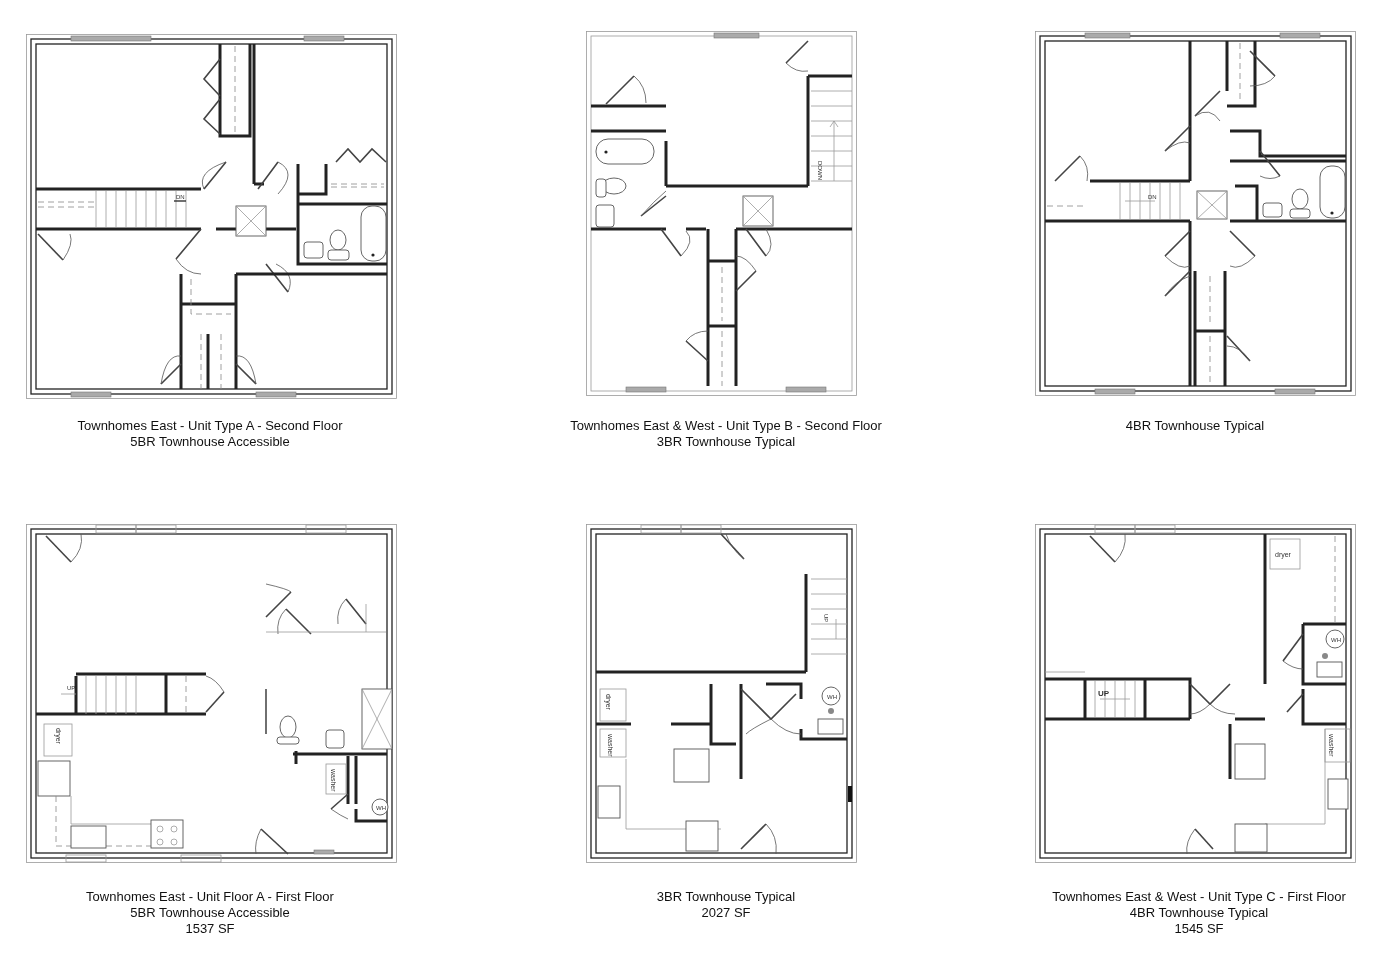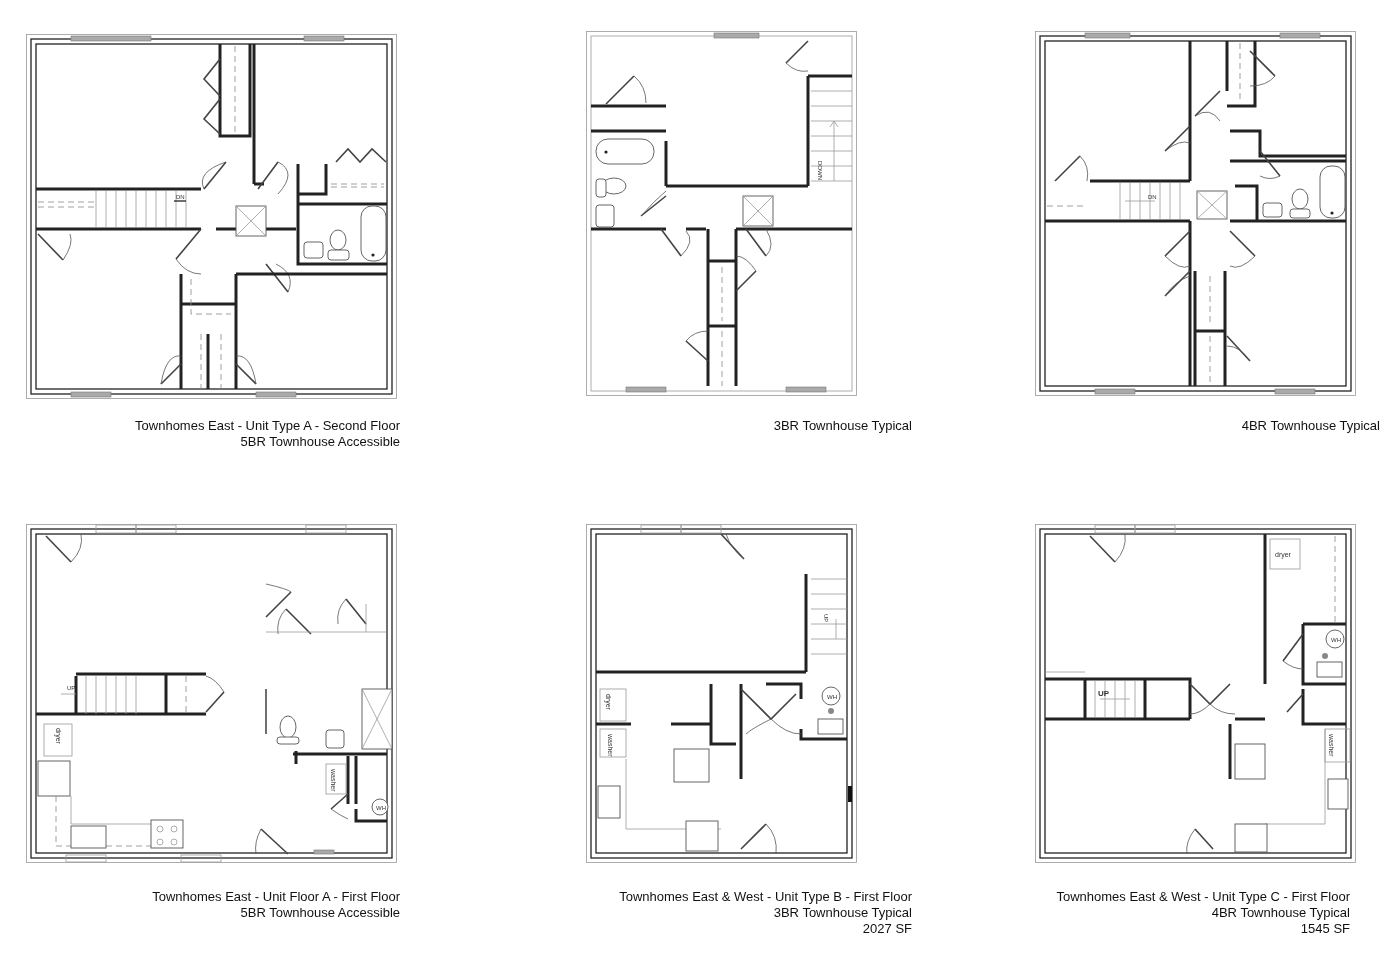--- a/index.html
+++ b/index.html
@@ -1,19 +1,19 @@
 <!DOCTYPE html>
 <html><head>
 <meta charset="utf-8">
 <style>
   html,body{margin:0;padding:0;background:#ffffff;}
   body{width:1400px;height:980px;position:relative;overflow:hidden;font-family:"Liberation Sans",sans-serif;color:#111;}
   .plan{position:absolute;}
   .plan svg{display:block;}
-  .caption{position:absolute;text-align:right;font-size:13px;line-height:16px;color:#111;}
+  .caption{position:absolute;text-align:center;font-size:13px;line-height:16px;color:#111;}
   .caption div{white-space:nowrap;}
   svg .w{stroke:#222;stroke-width:1.3;fill:none;}
   svg .wt{stroke:#222;stroke-width:3;fill:none;}
   svg .th{stroke:#999;stroke-width:0.8;fill:none;}
   svg .dash{stroke:#888;stroke-width:0.8;fill:none;stroke-dasharray:6 4;}
   svg .door{stroke:#444;stroke-width:1.6;fill:none;}
   svg .arc{stroke:#555;stroke-width:0.8;fill:none;}
   svg .win{fill:#aaa;stroke:#777;stroke-width:0.6;}
   svg .fx{stroke:#555;stroke-width:0.9;fill:#fff;}
   svg text{font-family:"Liberation Sans",sans-serif;fill:#333;}
@@ -110,20 +110,21 @@
     <path class="th" d="M157 165 L187 195 M187 165 L157 195"></path>
   </g>
   <path class="wt" d="M5 198 H80 M100 198 H120 M150 198 H266"></path>
   <path class="wt" d="M122 198 V355 M150 198 V355 M122 230 H150 M122 295 H150"></path>
   <path class="door" d="M80 165 L55 185 M75 198 L95 225 M160 198 L180 225 M150 260 L170 240 M122 330 L100 310"></path>
   <path class="arc" d="M55 185 Q68 170 80 160 M95 225 Q110 210 100 200 M180 225 Q190 215 180 198 M170 240 Q160 225 150 225 M100 310 Q108 300 122 300"></path>
   <path class="dash" d="M136 236 V290 M136 300 V355"></path>
 </svg>
 </div>
 <div class="caption" style="left:540px;top:418px;width:372px;">
+  <div>Townhomes East &amp; West - Unit Type B - Second Floor</div>
   <div>3BR Townhouse Typical</div>
 </div>
 
 <div class="plan" style="left:1035px;top:31px;">
 <svg width="322" height="366" viewBox="0 0 322 366">
   <rect class="th" x="0.5" y="0.5" width="320" height="364"></rect>
   <rect class="w" x="5" y="5" width="311" height="355"></rect>
   <rect class="w" x="10" y="10" width="301" height="345"></rect>
   <rect class="win" x="50" y="2" width="45" height="5"></rect>
   <rect class="win" x="245" y="2" width="40" height="5"></rect>
@@ -222,20 +223,21 @@
   <circle class="th" cx="134" cy="318" r="3"></circle>
       <circle class="th" cx="148" cy="318" r="3"></circle>
   <path class="door" d="M235 305 L262 330"></path>
   <path class="arc" d="M235 305 Q228 318 230 330"></path>
   <rect class="win" x="288" y="326" width="20" height="4"></rect>
 </svg>
 </div>
 <div class="caption" style="left:20px;top:889px;width:380px;">
   <div>Townhomes East - Unit Floor A - First Floor</div>
   <div>5BR Townhouse Accessible</div>
+  <div>1537 SF</div>
 </div>
 
 <div class="plan" style="left:586px;top:524px;">
 <svg width="272" height="340" viewBox="0 0 272 340">
   <rect class="th" x="0.5" y="0.5" width="270" height="338"></rect>
   <rect class="w" x="5" y="5" width="261" height="329"></rect>
   <rect class="w" x="10" y="10" width="251" height="319"></rect>
   <rect class="th" x="55" y="1" width="40" height="8"></rect>
   <rect class="th" x="95" y="1" width="40" height="8"></rect>
   <path class="door" d="M135 10 L158 35"></path>
@@ -267,21 +269,20 @@
 
   <rect class="fx" x="12" y="262" width="22" height="32"></rect>
   <path class="th" d="M40 235 V305 H135"></path>
   <rect class="fx" x="100" y="297" width="32" height="30"></rect>
   <path class="door" d="M155 325 L180 300"></path>
   <path class="arc" d="M180 300 Q192 312 190 330"></path>
   <rect x="262" y="262" width="4" height="16" fill="#111"></rect>
 </svg>
 </div>
 <div class="caption" style="left:540px;top:889px;width:372px;">
-  <div>Townhomes East &amp; West - Unit Type B - First Floor</div>
   <div>3BR Townhouse Typical</div>
   <div>2027 SF</div>
 </div>
 
 <div class="plan" style="left:1035px;top:524px;">
 <svg width="322" height="340" viewBox="0 0 322 340">
   <rect class="th" x="0.5" y="0.5" width="320" height="338"></rect>
   <rect class="w" x="5" y="5" width="311" height="329"></rect>
   <rect class="w" x="10" y="10" width="301" height="319"></rect>
   <rect class="th" x="60" y="1" width="40" height="8"></rect>
@@ -318,17 +319,17 @@
   <path class="wt" d="M195 200 V255"></path>
   <rect class="th" x="290" y="205" width="25" height="33"></rect>
   <text x="294" y="210" font-size="7" transform="rotate(90 294 210)">washer</text>
   <rect class="fx" x="293" y="255" width="20" height="30"></rect>
   <path class="th" d="M290 205 V300 H230"></path>
   <rect class="fx" x="200" y="300" width="32" height="28"></rect>
   <path class="door" d="M160 305 L178 325"></path>
   <path class="arc" d="M160 305 Q150 318 152 330"></path>
 </svg>
 </div>
-<div class="caption" style="left:980px;top:889px;width:370px;">
+<div class="caption" style="left:1014px;top:889px;width:370px;">
   <div>Townhomes East &amp; West - Unit Type C - First Floor</div>
   <div>4BR Townhouse Typical</div>
   <div>1545 SF</div>
 </div>
 
 </body></html>

